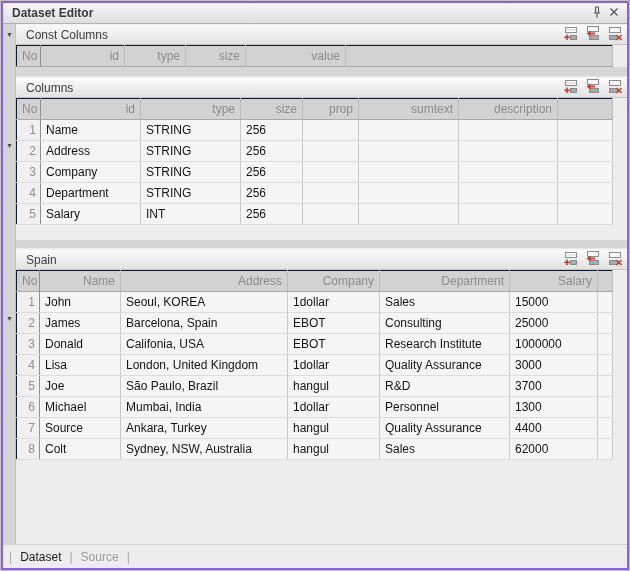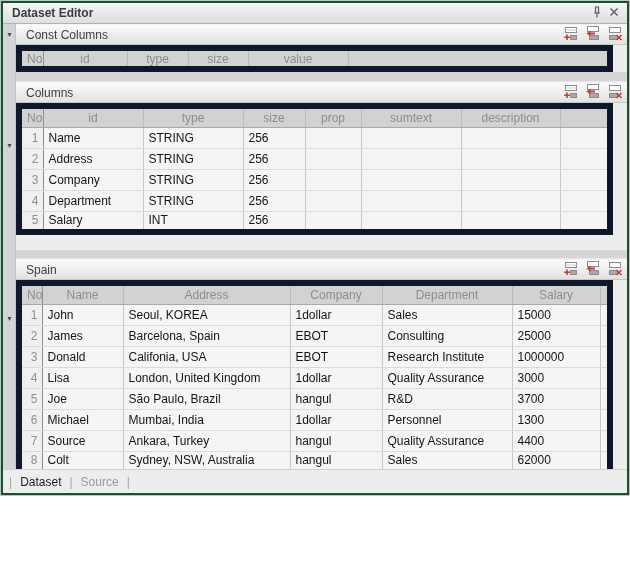--- a/index.html
+++ b/index.html
@@ -1,19 +1,19 @@
 <!DOCTYPE html>
 <html><head>
 <meta charset="utf-8">
 <style>
   * { margin:0; padding:0; box-sizing:border-box; }
   html,body { width:630px; height:571px; overflow:hidden; }
   body { font-family:"Liberation Sans", sans-serif; font-size:12px; background:#ffffff; }
 
-  .window { width:630px; height:496px; background:#14532d; border:1px solid #c2c2c2; padding:2px; }
+  .window { width:630px; height:571px; background:#8b5cf6; border:1px solid #c2c2c2; padding:2px; }
   .inner  { width:100%; height:100%; display:flex; flex-direction:column; background:#ededed; }
 
   
   .titlebar { flex:0 0 21px; background:linear-gradient(#f6f6f6,#dedede); border-bottom:1px solid #b2b2b2;
               display:flex; align-items:center; padding:0 5px 0 9px; }
   .title { font-weight:bold; color:#3b3b40; }
   .flexspace { flex:1; }
   .tb-btn { width:17px; height:16px; display:flex; align-items:center; justify-content:center; cursor:default; }
 
   
@@ -23,22 +23,22 @@
               text-align:center; color:#4a4a4a; }
   .c1 { top:4px; } .c2 { top:115px; } .c3 { top:288px; }
 
   .sections { flex:1; display:flex; flex-direction:column; min-width:0; background:#ededed; }
   .sec-header { flex:0 0 21px; background:linear-gradient(#fbfbfb,#e2e2e2); border-top:1px solid #f3f3f3;
                 border-bottom:1px solid #c6c6c6; display:flex; align-items:center; padding:0 3px 0 10px; color:#3d3d3d; }
   .icon-btn { width:19px; height:17px; display:flex; align-items:center; justify-content:center; margin-left:3px; }
   .sec-body { padding-right:14px; }
 
   
-  table { width:100%; border-collapse:collapse; table-layout:fixed; border:6px solid #0f172a;padding-left:37px; }
-  th { height:21px; background:#d2d2d2; color:#8c8c8c; font-weight:normal; text-align:center; padding:0 5px;
+  table { width:100%; border-collapse:collapse; table-layout:fixed; border:1px solid #0f172a;padding-left:37px; }
+  th { height:21px; background:#d2d2d2; color:#8c8c8c; font-weight:normal; text-align:right; padding:0 5px;
        border-right:1px solid #bcbcbc; border-bottom:1px solid #a9a9a9; overflow:hidden; white-space:nowrap; }
   td { height:21px; background:#f5f5f5; color:#141414; padding:0 5px;
        border-right:1px solid #c9c9c9; border-bottom:1px solid #dbdbdb; overflow:hidden; white-space:nowrap; }
   th.no, td.no { text-align:right; padding-right:4px; }
   th.no { border-right-color:#8f8f8f; }
   td.no { color:#8f8f8f; background:#f0f0f0; border-right-color:#8f8f8f; }
   .empty-body { height:58px; background:#f8f8f8; border:1px solid #a9a9a9; border-top:none;
                 text-align:center; padding-top:9px; color:#121212; }
 
   .gap  { flex:0 0 10px; background:#d6d6d6; border-bottom:1px solid #e8e8e8; }

